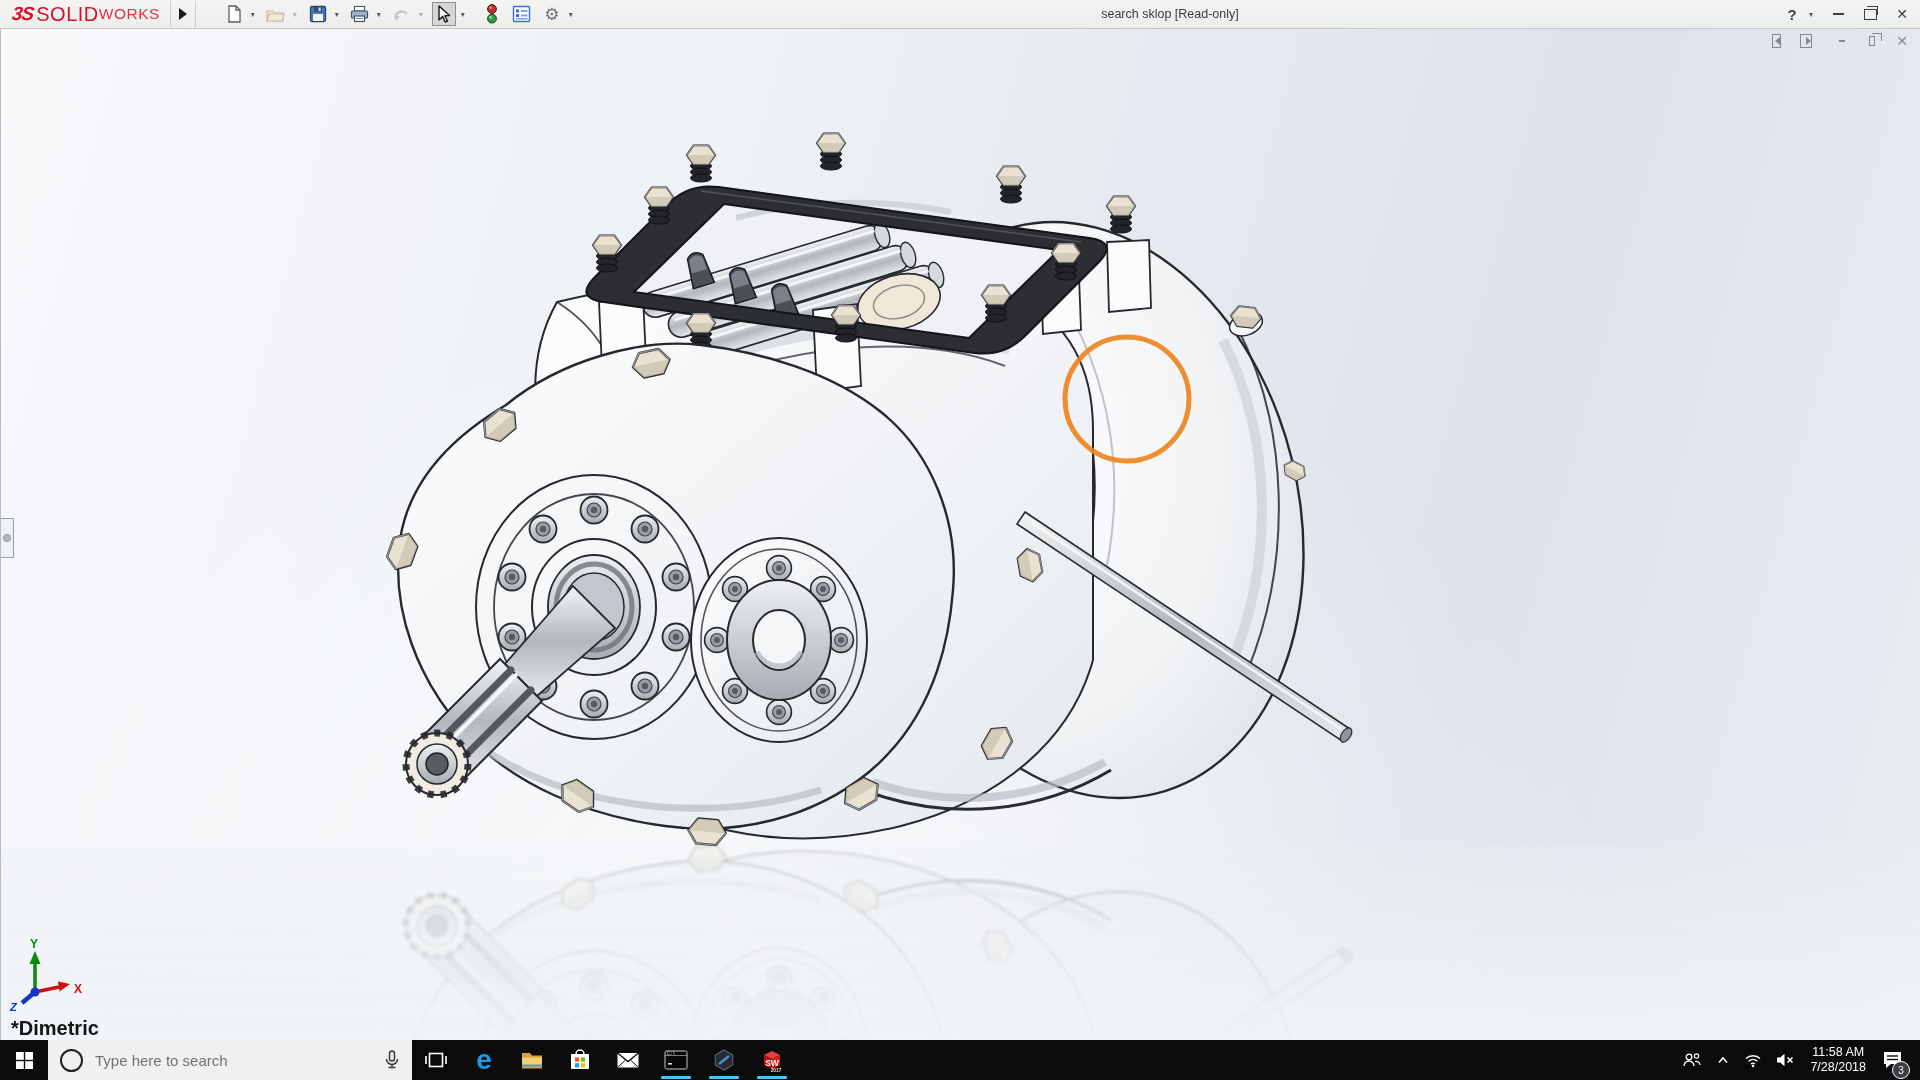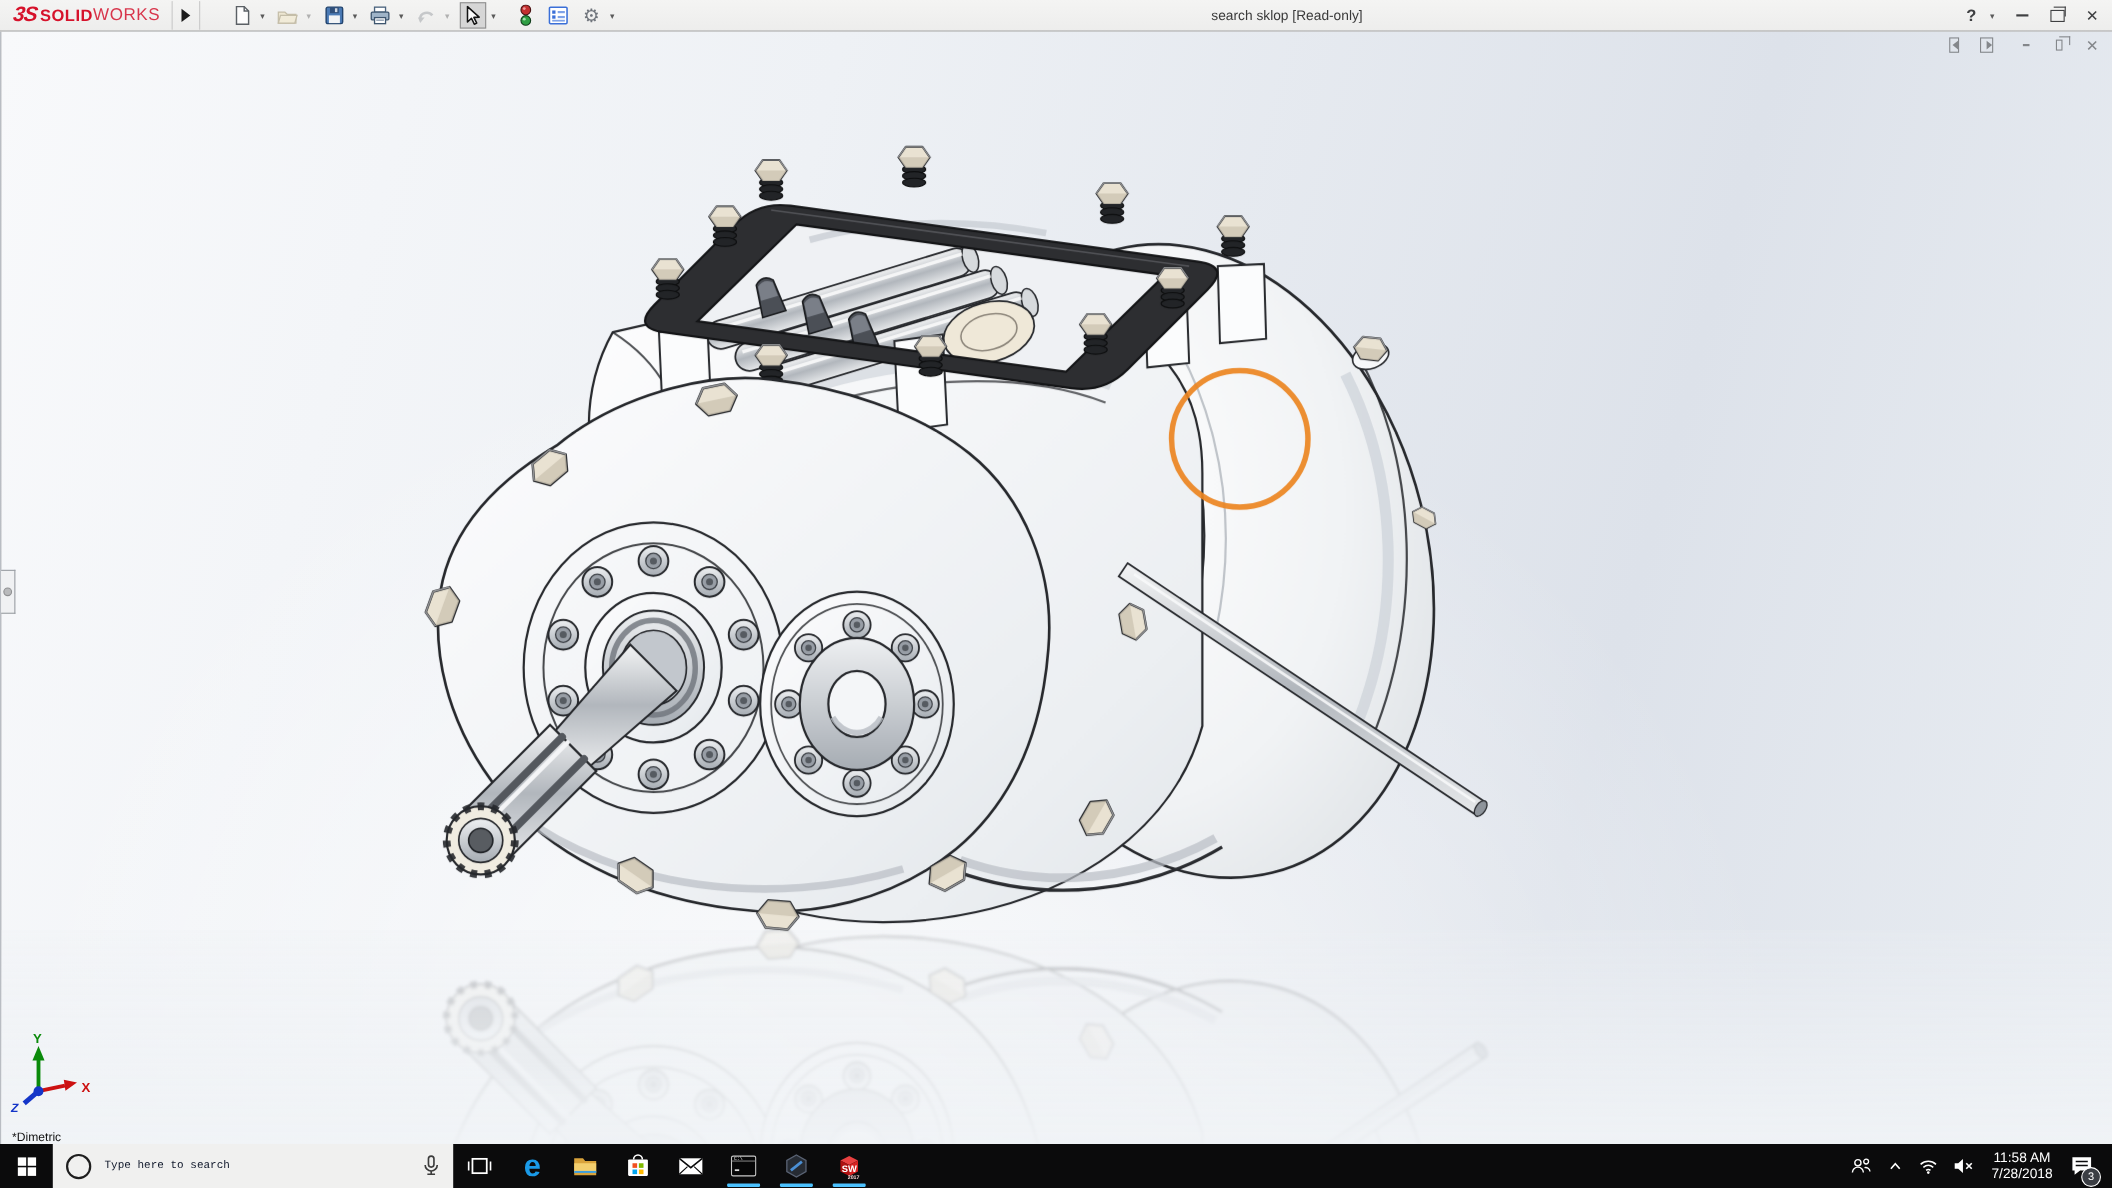--- a/index.html
+++ b/index.html
@@ -6,21 +6,21 @@
   .screen{position:relative;width:1920px;height:1080px;overflow:hidden;
           font-family:"Liberation Sans",sans-serif;-webkit-font-smoothing:antialiased;}
 
   
   .titlebar{position:absolute;top:0;left:0;width:100%;height:28px;
             background:linear-gradient(#f4f4f3,#ededec);border-bottom:1px solid #c6c7c8;
             display:flex;align-items:center;z-index:30;}
   .logo{display:flex;align-items:baseline;padding:0 10px 0 12px;height:100%;align-items:center;}
   .logo-mark{color:#d6122b;font-style:italic;font-weight:700;font-size:19px;letter-spacing:-1px;
              transform:skewX(-8deg);margin-right:3px;}
-  .logo-solid{color:#d6122b;font-weight:700;font-size:15px;letter-spacing:.5px;}
+  .logo-solid{color:#d6122b;font-weight:400;font-size:20px;letter-spacing:.5px;}
   .logo-works{color:#d8354b;font-weight:400;font-size:15.5px;letter-spacing:.5px;text-align:center;}
   .tb-sep{width:1px;height:26px;background:#c9c9c9;}
   .expand-btn{width:24px;height:26px;border:none;background:transparent;display:flex;align-items:center;justify-content:center;cursor:default;}
   .expand-btn .tri{width:0;height:0;border-left:8px solid #1b1b1b;border-top:6px solid transparent;border-bottom:6px solid transparent;}
   .toolbar{display:flex;align-items:center;margin-left:26px;gap:2px;height:100%;}
   .tbtn{height:24px;min-width:24px;display:flex;align-items:center;justify-content:center;border:1px solid transparent;background:transparent;padding:0 1px;}
   .tbtn.pressed{background:#d6d6d6;border-color:#8f8f8f;}
   .tbtn.disabled{opacity:.42;}
   .caret{font-size:8px;color:#5a5a5a;width:10px;text-align:center;margin-right:4px;}
   .title-text{position:absolute;left:1050px;width:240px;top:0;height:28px;line-height:28px;
@@ -45,29 +45,29 @@
   .dc .pane{width:13px;height:12px;border:1.5px solid #84878b;display:flex;align-items:center;}
   .dc .pane .tri-l{width:0;height:0;border-right:5px solid #84878b;border-top:4px solid transparent;border-bottom:4px solid transparent;margin-left:2px;}
   .dc .pane .tri-r{width:0;height:0;border-left:5px solid #84878b;border-top:4px solid transparent;border-bottom:4px solid transparent;margin-left:5px;}
   .dc .bar{width:11px;height:2px;background:#84878b;}
   .dc .restore{position:relative;width:10px;height:8px;border:1.5px solid #84878b;}
   .dc .restore::before{content:"";position:absolute;left:2px;top:-4px;width:9px;height:7px;border:1.5px solid #84878b;border-bottom:none;border-left:none;}
   .dc .x{font-size:14px;color:#84878b;}
   .left-tab{position:absolute;left:0;top:490px;width:12px;height:38px;background:#f0f1f3;
             border:1px solid #9a9ea4;border-left:none;display:flex;align-items:center;justify-content:center;}
   .left-tab .dot{width:6px;height:6px;border-radius:50%;background:#b9babc;border:1px solid #8f9092;}
-  .view-label{position:absolute;left:10px;bottom:0px;font-size:11px;font-weight:400;color:#141414;}
+  .view-label{position:absolute;left:10px;bottom:0px;font-size:20px;font-weight:700;color:#141414;}
 
   
   .taskbar{position:absolute;left:0;bottom:0;width:1920px;height:40px;background:#0b0b0c;
            display:flex;align-items:stretch;z-index:40;color:#fff;}
   .start{width:48px;display:flex;align-items:center;justify-content:center;background:transparent;border:none;}
   .searchbox{width:340px;background:#f0f0ef;display:flex;align-items:center;padding:0 12px;gap:12px;}
   .cortana-ring{width:19px;height:19px;border:2.6px solid #1e1e1e;border-radius:50%;flex:none;}
-  .search-text{font-size:10px;color:#0f172a;flex:1;white-space:nowrap;font-family:Liberation Mono, monospace;}
+  .search-text{font-size:15px;color:#737373;flex:1;white-space:nowrap;}
   .mic{flex:none;display:flex;align-items:center;}
   .apps{display:flex;}
   .app{position:relative;width:48px;display:flex;align-items:center;justify-content:center;background:transparent;border:none;}
   .app.running::after{content:"";position:absolute;left:9px;bottom:1px;width:30px;height:3px;background:#4cc2ff;border-radius:1px;}
   .edge-e{font-size:28px;font-weight:700;color:#1a9ae8;line-height:28px;}
   .tray{margin-left:auto;display:flex;align-items:center;padding-right:4px;}
   .tray-btn{height:48px;display:flex;align-items:center;justify-content:center;background:transparent;border:none;padding:0 7px;}
   .clock{display:flex;flex-direction:column;justify-content:center;align-items:center;font-size:12.5px;line-height:15px;color:#fff;padding:0 8px;}
   .action{position:relative;padding:0 12px 0 8px;}
   .badge{position:absolute;right:6px;bottom:5px;width:16px;height:16px;border-radius:50%;

